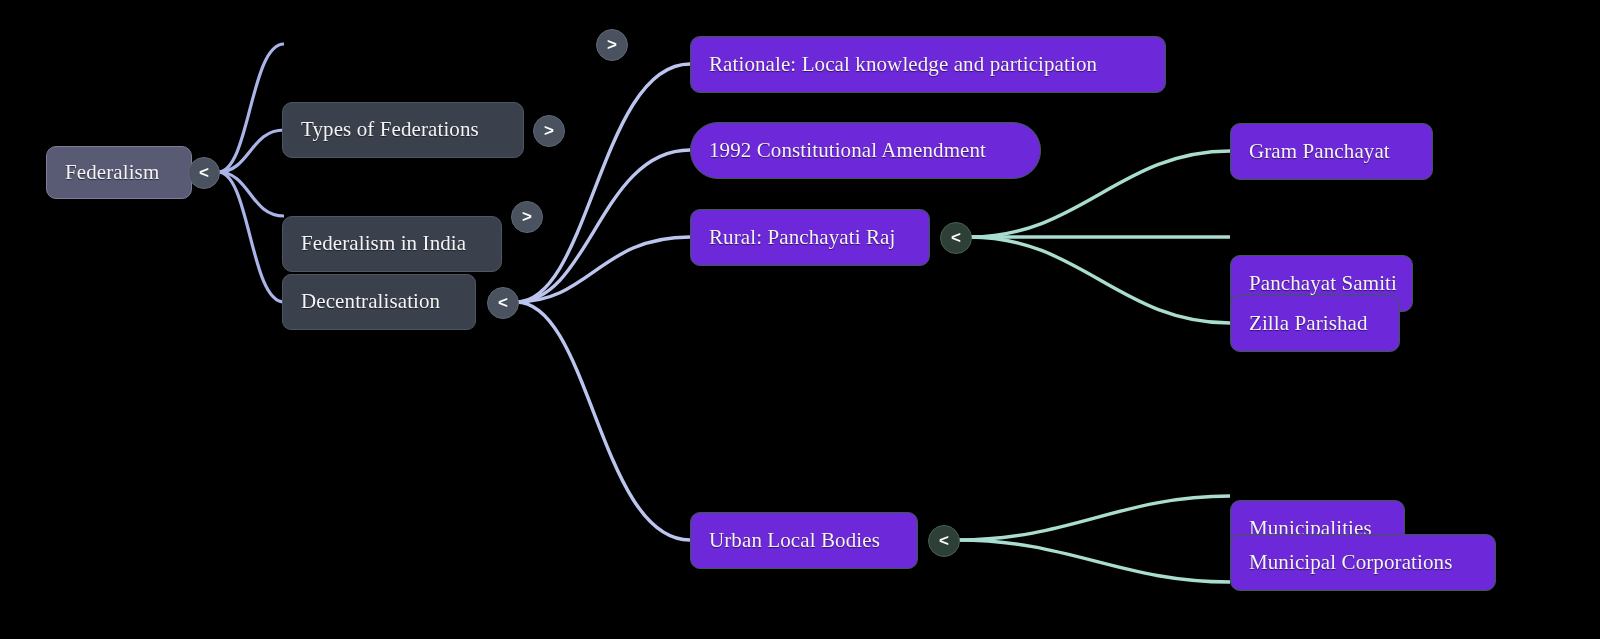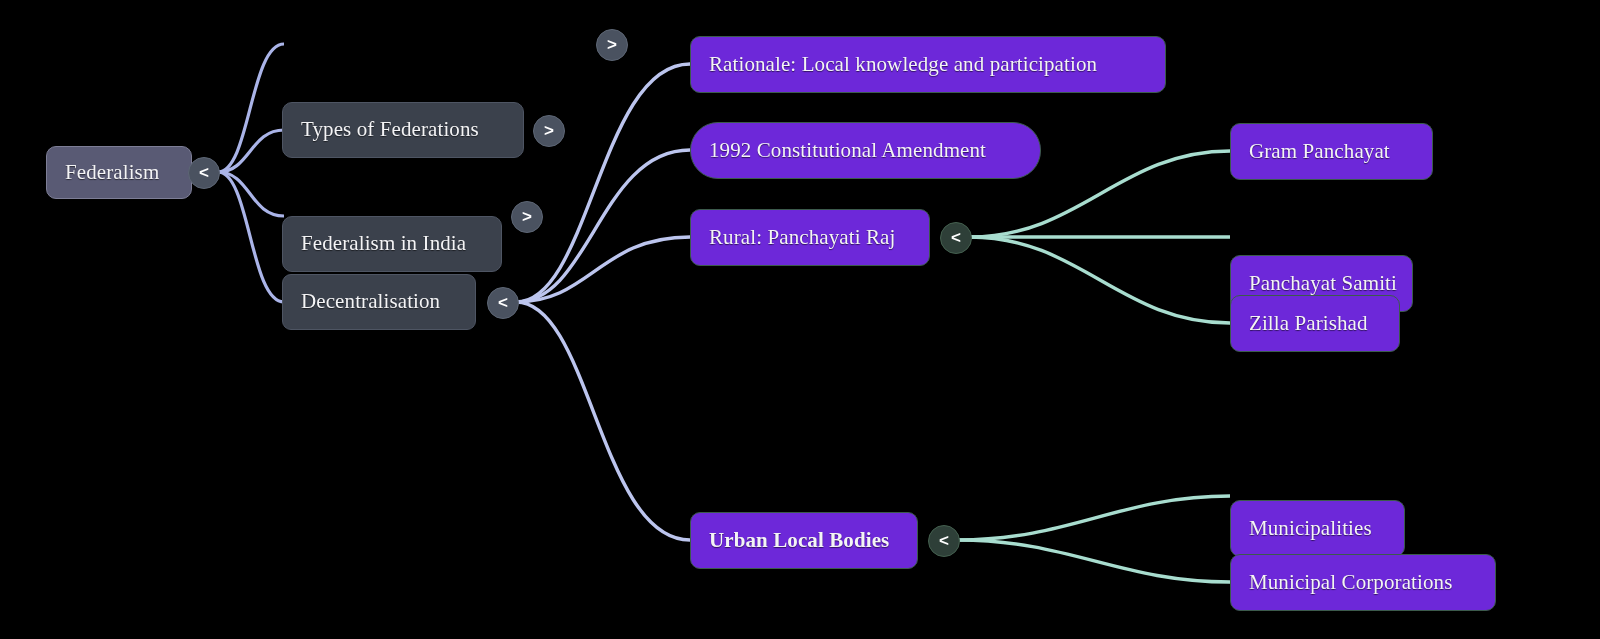--- a/index.html
+++ b/index.html
@@ -140,21 +140,21 @@
     <span>1992 Constitutional Amendment</span>
   </div>
 
   <div class="node node-green" style="left:690px; top:209px; width:240px; height:57px;">
     <span>Rural: Panchayati Raj</span>
   </div>
   <div class="toggle toggle-green" style="left:940px; top:222px;">
     <span>&lt;</span>
   </div>
 
-  <div class="node node-green" style="left:690px; top:512px; width:228px; height:57px;font-weight:bold;">
+  <div class="node node-green" style="left:690px; top:512px; width:228px; height:57px;">
     <span>Urban Local Bodies</span>
   </div>
   <div class="toggle toggle-green" style="left:928px; top:525px;">
     <span>&lt;</span>
   </div>
 
   <div class="node node-green" style="left:1230px; top:123px; width:203px; height:57px;">
     <span>Gram Panchayat</span>
   </div>
 
@@ -163,17 +163,17 @@
   </div>
 
   <div class="node node-green" style="left:1230px; top:295px; width:170px; height:57px;">
     <span>Zilla Parishad</span>
   </div>
 
   <div class="node node-green" style="left:1230px; top:468px; width:175px; height:57px;margin-top:32px;">
     <span>Municipalities</span>
   </div>
 
-  <div class="node node-green" style="left:1230px; top:554px; width:266px; height:57px;">
+  <div class="node node-green" style="left:1230px; top:534px; width:266px; height:57px;">
     <span>Municipal Corporations</span>
   </div>
 
 </div>
 
 </body></html>

